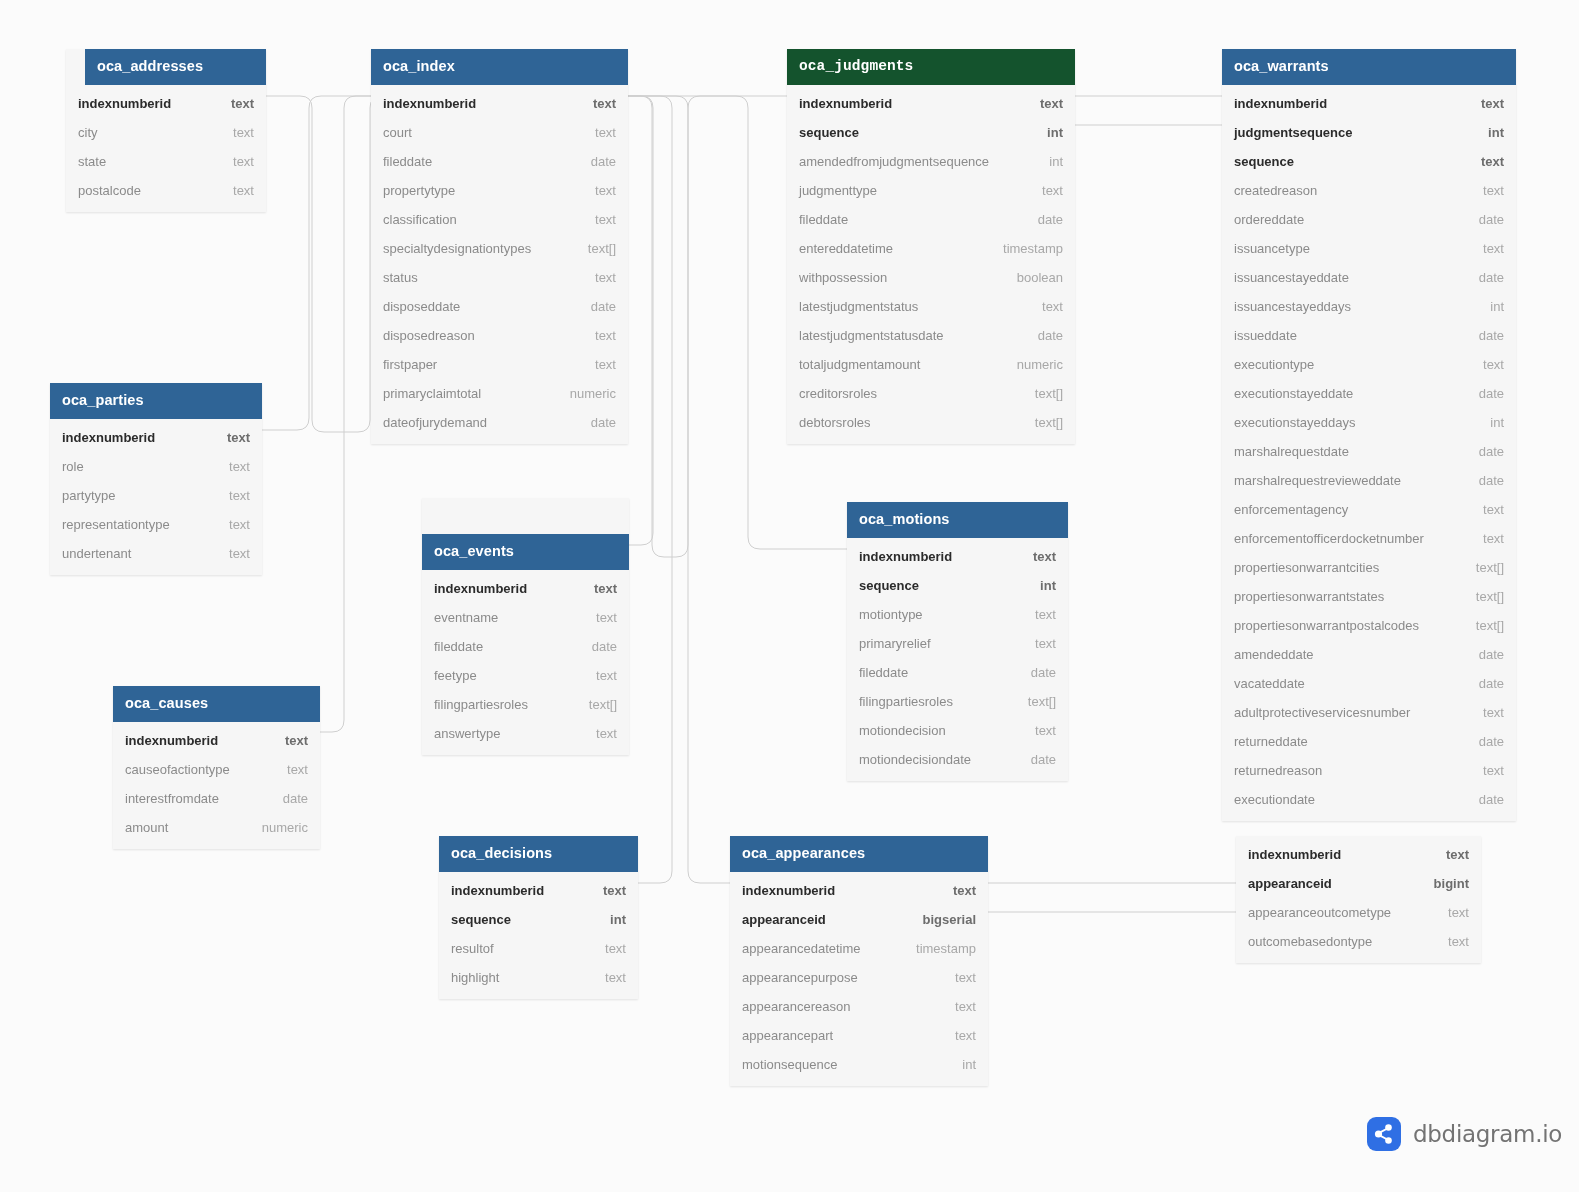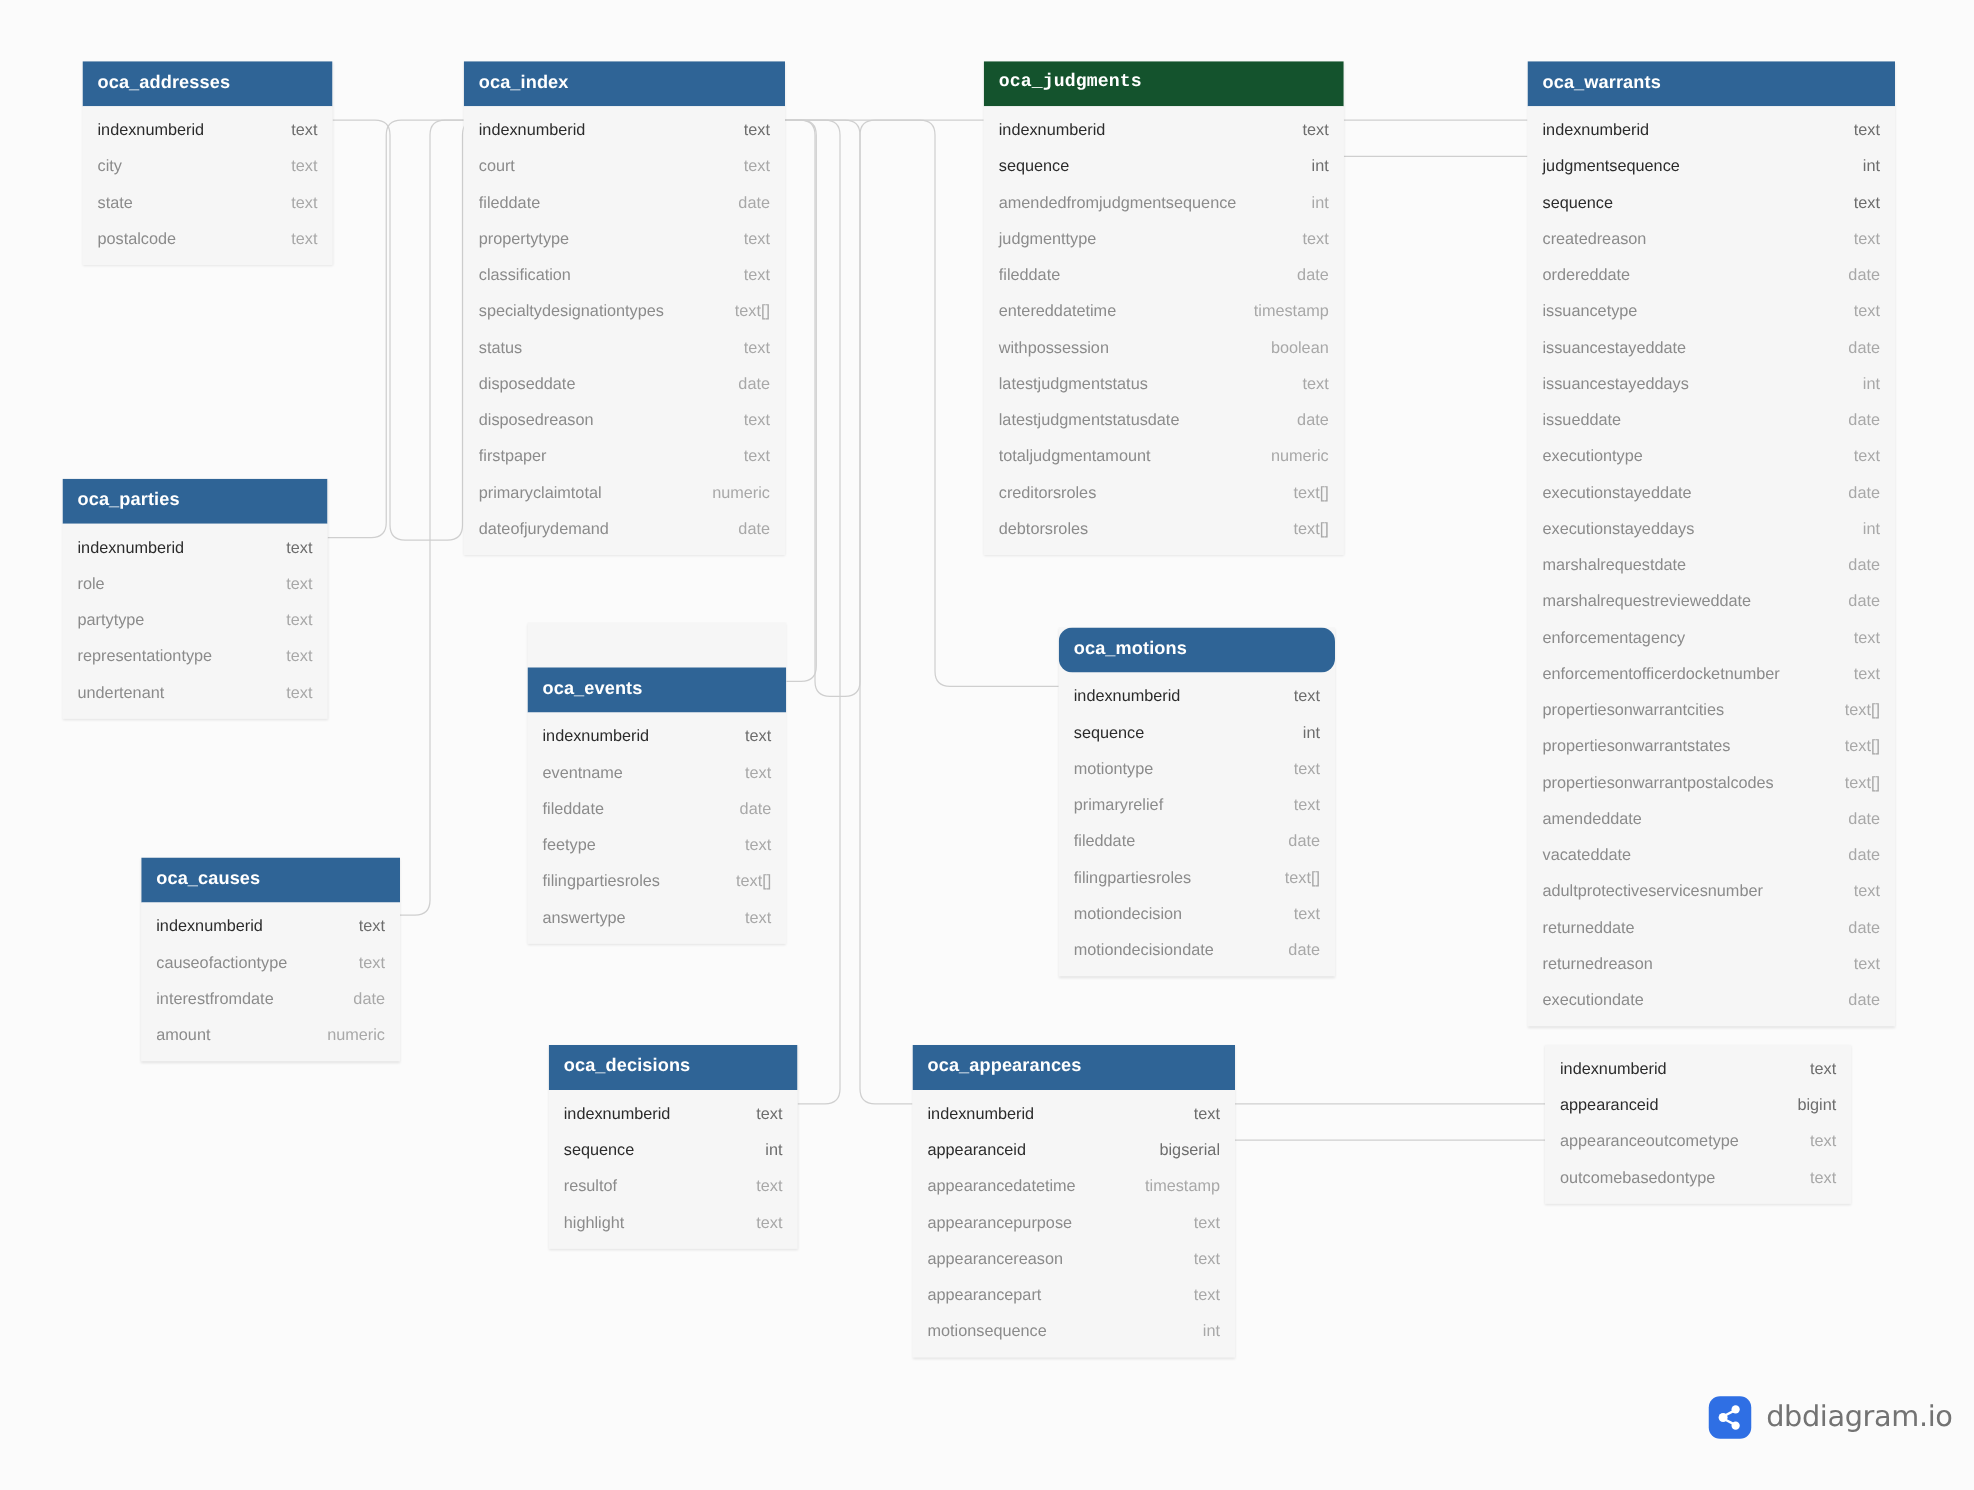--- a/index.html
+++ b/index.html
@@ -44,21 +44,21 @@
     justify-content: space-between;
     padding: 0 12px;
     height: 29px;
     font-size: 13px;
     color: #8b8b8b;
     white-space: nowrap;
   }
   .field-row.pk .fname,
   .field-row.pk .ftype {
     color: #2b2b2b;
-    font-weight: normal;
+    font-weight: bold;
     text-align: right;
   }
   .fname {
     text-align: left;
   }
   .ftype {
     text-align: right;
     padding-left: 14px;
     color: #a8a8a8;
   }
@@ -106,21 +106,21 @@
       <path d="M638,883 L660,883 Q672,883 672,871 L672,108 Q672,96 660,96 L628,96" fill="none" stroke="#cfcfcf" stroke-width="1"></path>
       <path d="M730,883 L700,883 Q688,883 688,871 L688,108 Q688,96 676,96 L628,96" fill="none" stroke="#cfcfcf" stroke-width="1"></path>
       <path d="M1075,96 L1222,96" fill="none" stroke="#cfcfcf" stroke-width="1"></path>
       <path d="M1075,125 L1222,125" fill="none" stroke="#cfcfcf" stroke-width="1"></path>
       <path d="M988,883 L1236,883" fill="none" stroke="#cfcfcf" stroke-width="1"></path>
       <path d="M988,912 L1236,912" fill="none" stroke="#cfcfcf" stroke-width="1"></path>
     </svg>
 
   <div id="tables-layer">
       <div class="table-card" style="left: 66px; top: 49px; width: 200px;">
-        <div class="table-header" style="background: rgb(47, 100, 150);">oca_addresses</div>
+        <div class="table-header" style="background: rgb(47, 100, 150); margin-left: 19px;">oca_addresses</div>
         <div class="fields-wrap" style="background: rgb(246, 246, 246);">
           <div class="field-row pk">
             <span class="fname">indexnumberid</span>
             <span class="ftype">text</span>
           </div>
           <div class="field-row">
             <span class="fname">city</span>
             <span class="ftype">text</span>
           </div>
           <div class="field-row">
@@ -392,21 +392,21 @@
             <span class="fname">filingpartiesroles</span>
             <span class="ftype">text[]</span>
           </div>
           <div class="field-row">
             <span class="fname">answertype</span>
             <span class="ftype">text</span>
           </div>
         </div>
       </div>
       <div class="table-card" style="left: 847px; top: 502px; width: 221px;">
-        <div class="table-header" style="background: rgb(47, 100, 150); border-radius: 11px;">oca_motions</div>
+        <div class="table-header" style="background: rgb(47, 100, 150);">oca_motions</div>
         <div class="fields-wrap" style="background: rgb(246, 246, 246);">
           <div class="field-row pk">
             <span class="fname">indexnumberid</span>
             <span class="ftype">text</span>
           </div>
           <div class="field-row pk">
             <span class="fname">sequence</span>
             <span class="ftype">int</span>
           </div>
           <div class="field-row">

